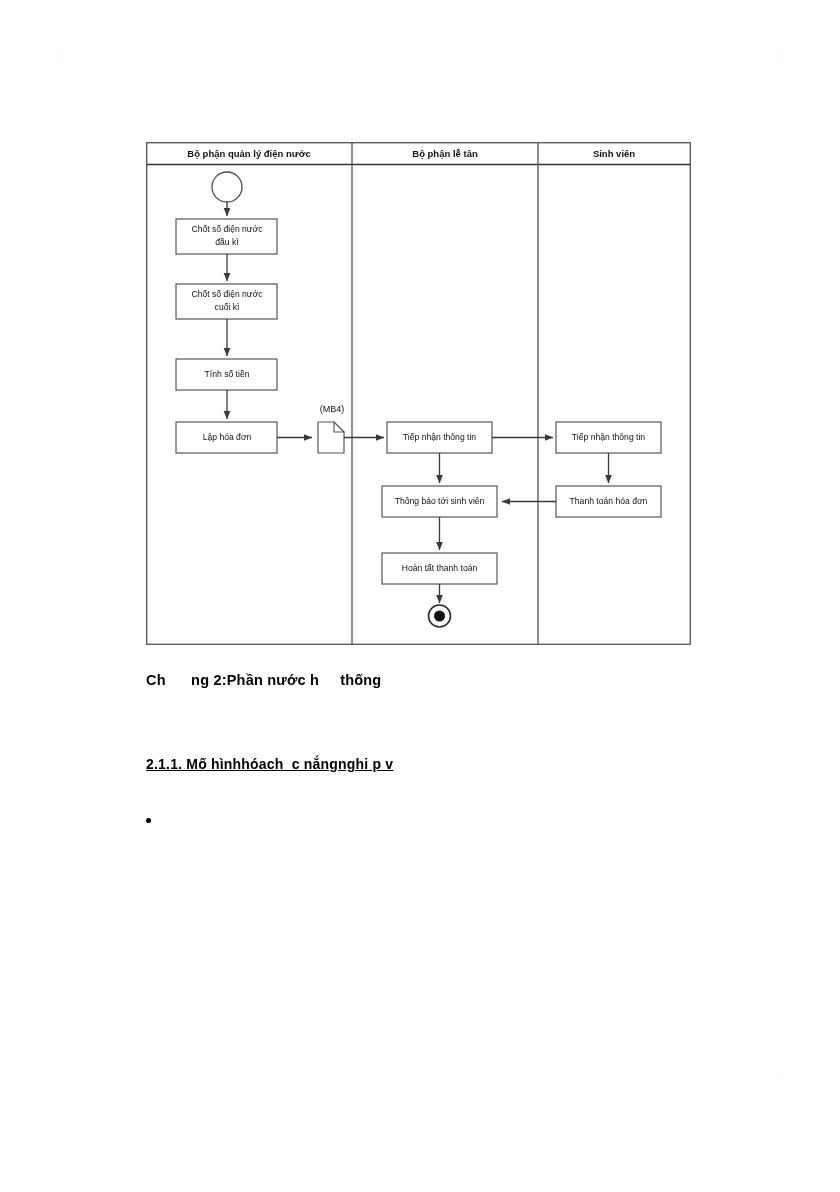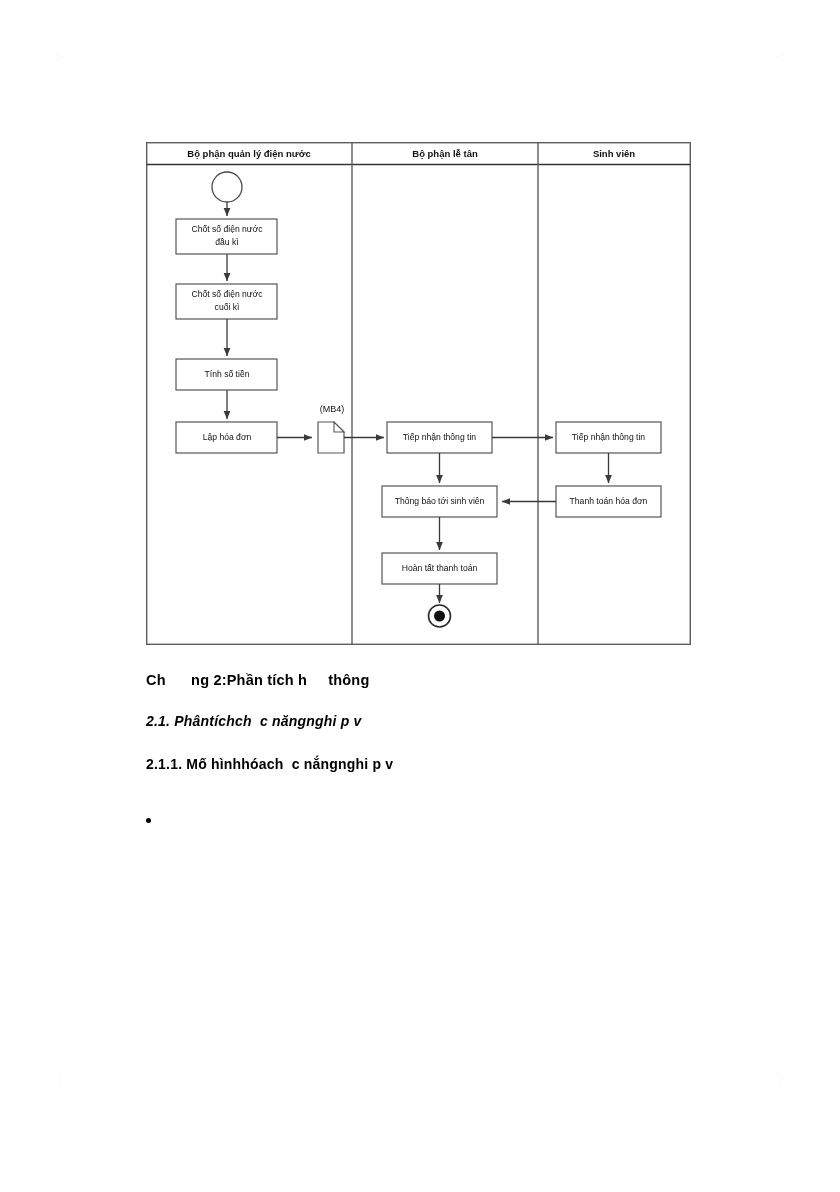--- a/index.html
+++ b/index.html
@@ -132,20 +132,21 @@
     font-style: italic;
     letter-spacing: 0.2px;
     white-space: pre;
   }
   .heading-3 {
     top: 756px;
     font-size: 14px;
     font-weight: bold;
     letter-spacing: 0.2px;
     white-space: pre;
+    text-decoration: underline;
   }
   .bullet-row {
     top: 818px;
     font-size: 14px;
     display: flex;
     align-items: center;
   }
   .bullet-dot {
     width: 5px;
     height: 5px;
@@ -240,23 +241,22 @@
 
       <line class="flow-line" x1="462.5" y1="311" x2="462.5" y2="341" marker-end="url(#arrow)"></line>
 
       <rect class="node-box" x="410" y="344" width="105" height="31"></rect>
       <text class="node-label" x="462.5" y="360">Thanh toán hóa đơn</text>
 
       <line class="flow-line" x1="410" y1="359.5" x2="356" y2="359.5" marker-end="url(#arrow)"></line>
     </svg>
   </div>
 
-  <div class="text-block heading-1">Ch      ng 2:Phần tích h     thông</div>
-
-  <div class="text-block heading-2">2.1. Phântíchch  c năngnghi p v</div>
+  <div class="text-block heading-1">Ch      ng 2:Phần nước h     thống</div>
+
 
   <div class="text-block heading-3">2.1.1. Mố hìnhhóach  c nắngnghi p v</div>
 
   <div class="text-block bullet-row">
     <span class="bullet-dot"></span>
     <span></span>
   </div>
 
 </div>
 

